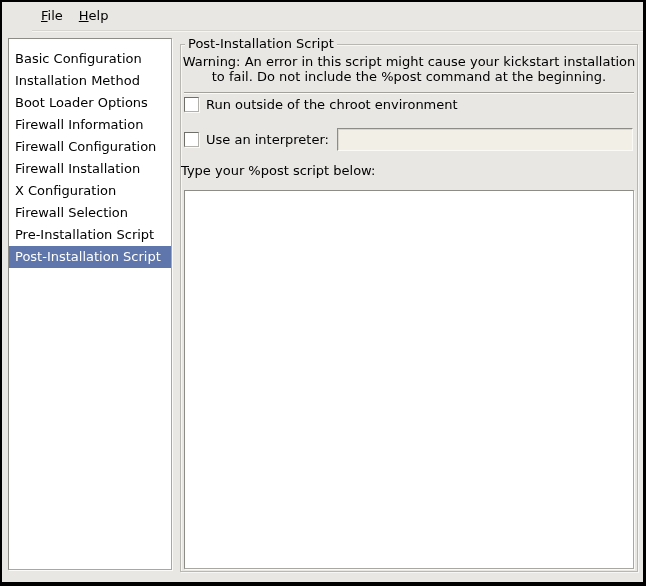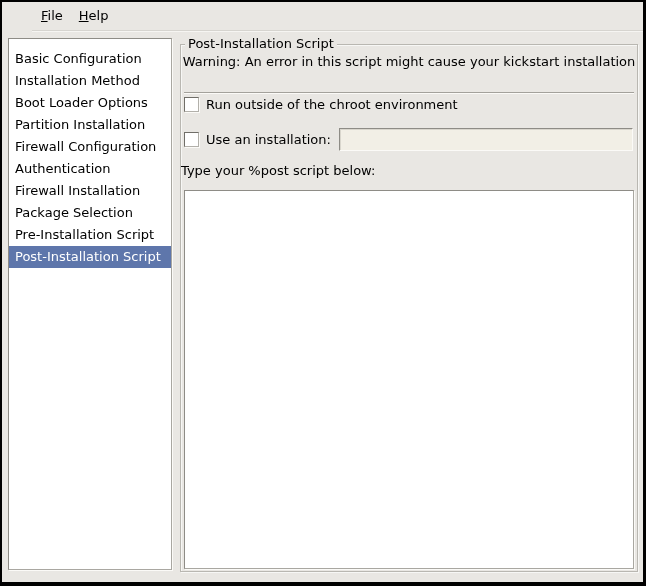--- a/index.html
+++ b/index.html
@@ -142,46 +142,47 @@
 
   <div class="menubar">
     <div class="menu-item"><u>F</u>ile</div>
     <div class="menu-item"><u>H</u>elp</div>
   </div>
 
   <div class="sidebar-list">
       <div class="list-item">Basic Configuration</div>
       <div class="list-item">Installation Method</div>
       <div class="list-item">Boot Loader Options</div>
-      <div class="list-item">Partition Installation</div>
+      <div class="list-item">Firewall Information</div>
       <div class="list-item">Firewall Configuration</div>
-      <div class="list-item">Authentication</div>
       <div class="list-item">Firewall Installation</div>
-      <div class="list-item">Package Selection</div>
+      <div class="list-item">X Configuration</div>
+      <div class="list-item">Firewall Selection</div>
       <div class="list-item">Pre-Installation Script</div>
       <div class="list-item selected">Post-Installation Script</div>
     </div>
 
   <div class="frame">
     <span class="frame-title">Post-Installation Script</span>
 
     <div class="warning">
       <div>Warning: An error in this script might cause your kickstart installation</div>
+      <div>to fail. Do not include the %post command at the beginning.</div>
     </div>
 
     <div class="separator"></div>
 
     <label class="check-row row1">
       <input type="checkbox" class="gtk-check" style="">
       <span>Run outside of the chroot environment</span>
     </label>
 
     <label class="check-row row2">
       <input type="checkbox" class="gtk-check" style="">
-      <span>Use an installation:</span>
+      <span>Use an interpreter:</span>
       <input type="text" class="entry" value="" style="">
     </label>
 
     <div class="script-label">Type your %post script below:</div>
 
     <textarea class="script-area" spellcheck="false" style=""></textarea>
   </div>
 
 </div>
 

